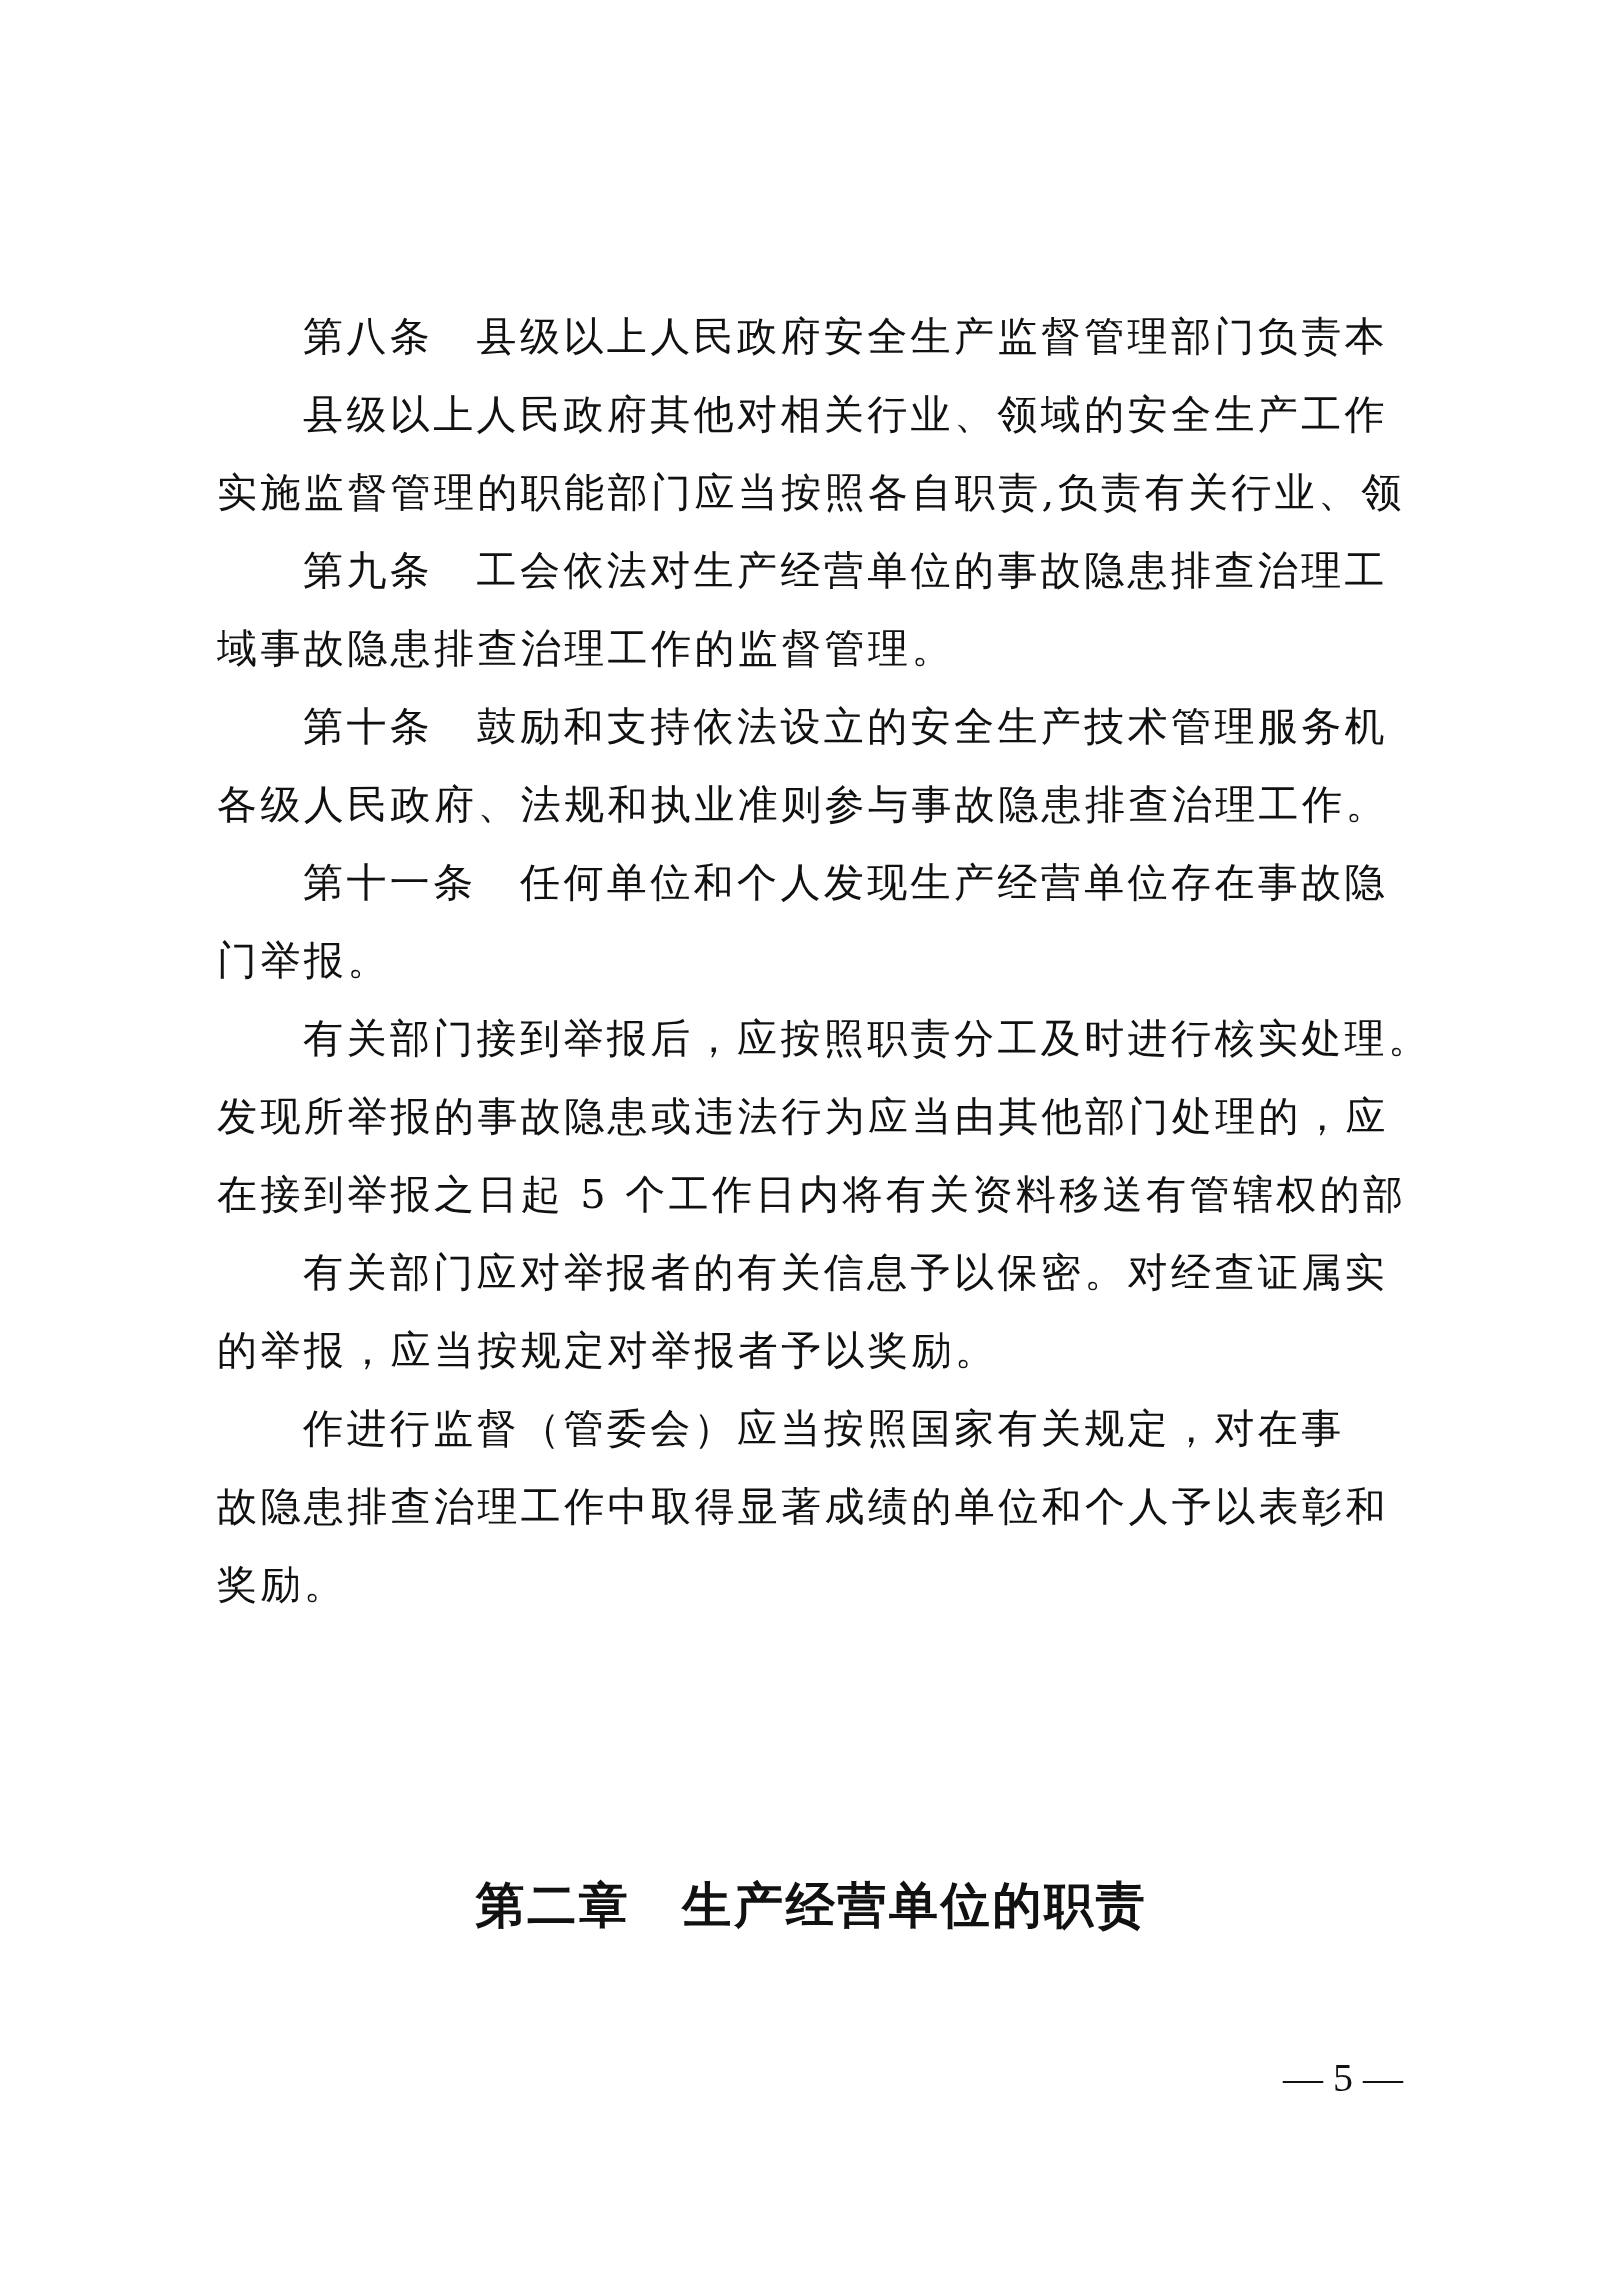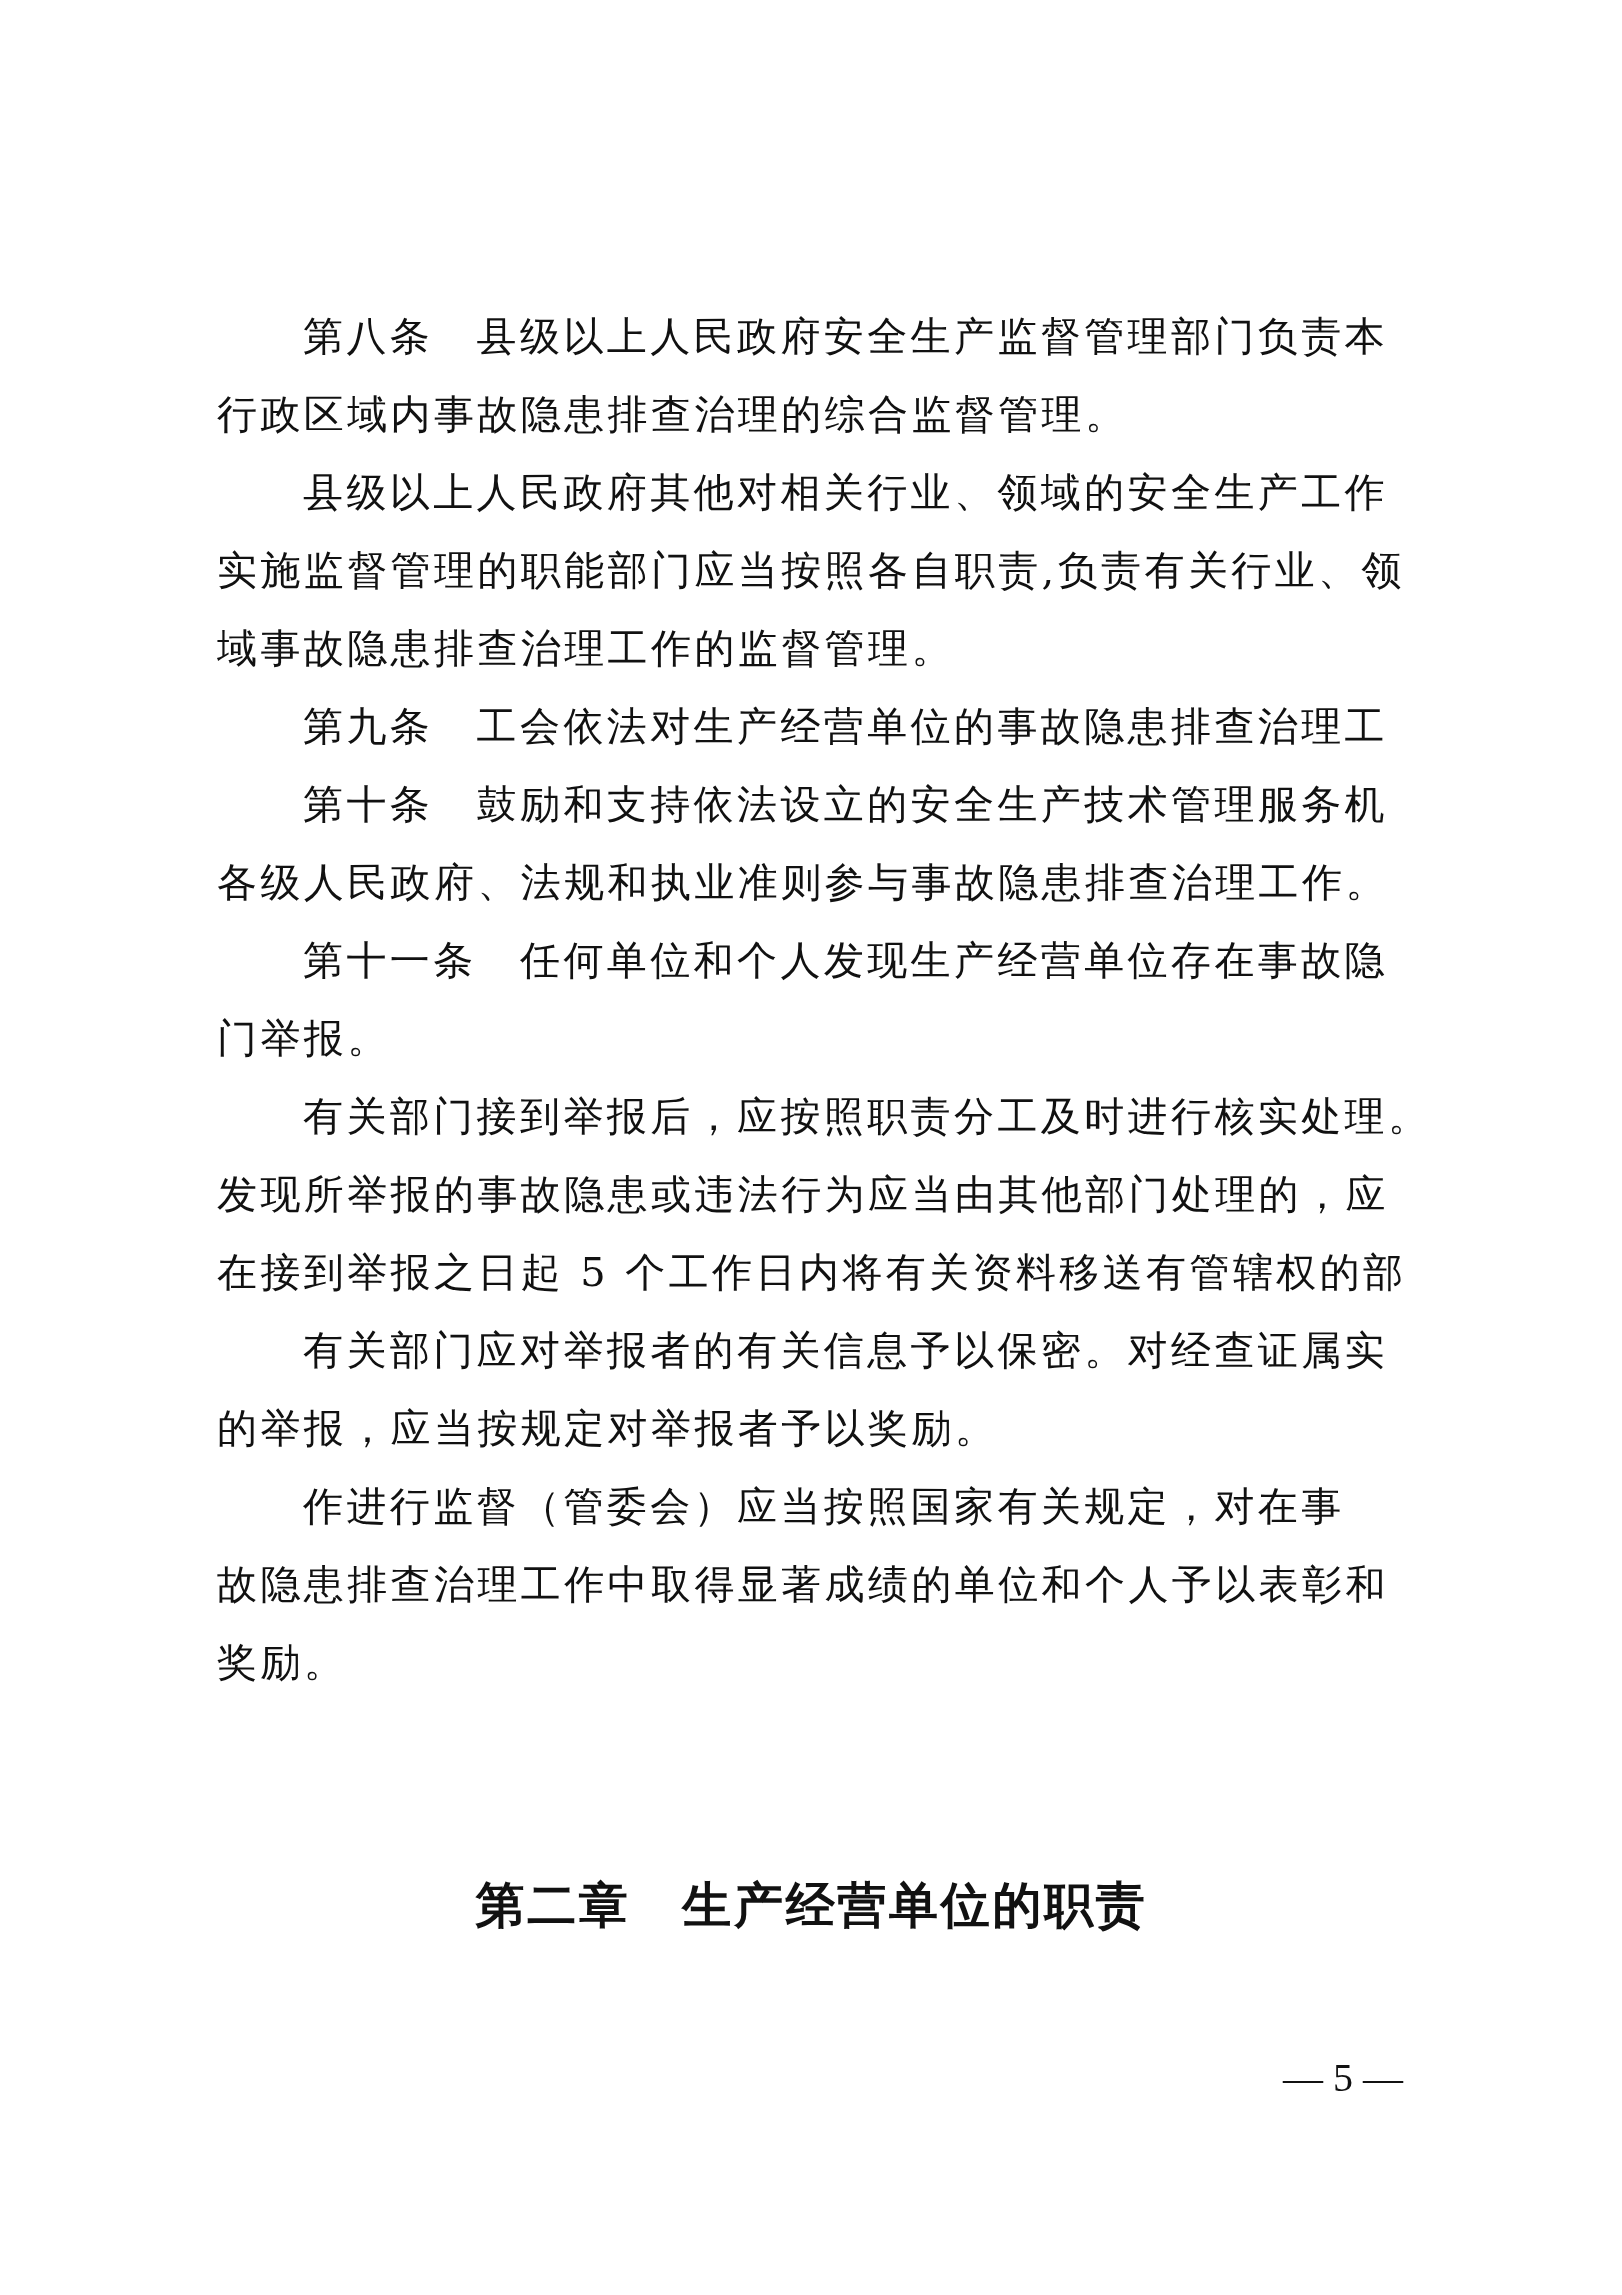--- a/index.html
+++ b/index.html
@@ -16,27 +16,26 @@
   .page-number { position: absolute; left: 1275px; top: 2042px; width: 136px; text-align: center;
                  font-size: 40px; line-height: 48px; font-family: "Liberation Serif", serif; }
 </style>
 </head>
 <body>
 
 <div class="page">
   <div class="body-text">
 
     <div class="line indent">第八条　县级以上人民政府安全生产监督管理部门负责本</div>
-    <div class="line">行政区域内事故隐患排查治理的综合监督管理。</div>
 
     <div class="line indent">县级以上人民政府其他对相关行业、领域的安全生产工作</div>
     <div class="line">实施监督管理的职能部门应当按照各自职责,负责有关行业、领</div>
+    <div class="line indent">第九条　工会依法对生产经营单位的事故隐患排查治理工</div>
+
     <div class="line">域事故隐患排查治理工作的监督管理。</div>
-
-    <div class="line indent">第九条　工会依法对生产经营单位的事故隐患排查治理工</div>
 
     <div class="line indent">第十条　鼓励和支持依法设立的安全生产技术管理服务机</div>
     <div class="line">各级人民政府、法规和执业准则参与事故隐患排查治理工作。</div>
 
     <div class="line indent">第十一条　任何单位和个人发现生产经营单位存在事故隐</div>
     <div class="line">门举报。</div>
 
     <div class="line indent">有关部门接到举报后，应按照职责分工及时进行核实处理。</div>
     <div class="line">发现所举报的事故隐患或违法行为应当由其他部门处理的，应</div>
     <div class="line">在接到举报之日起 5 个工作日内将有关资料移送有管辖权的部</div>

